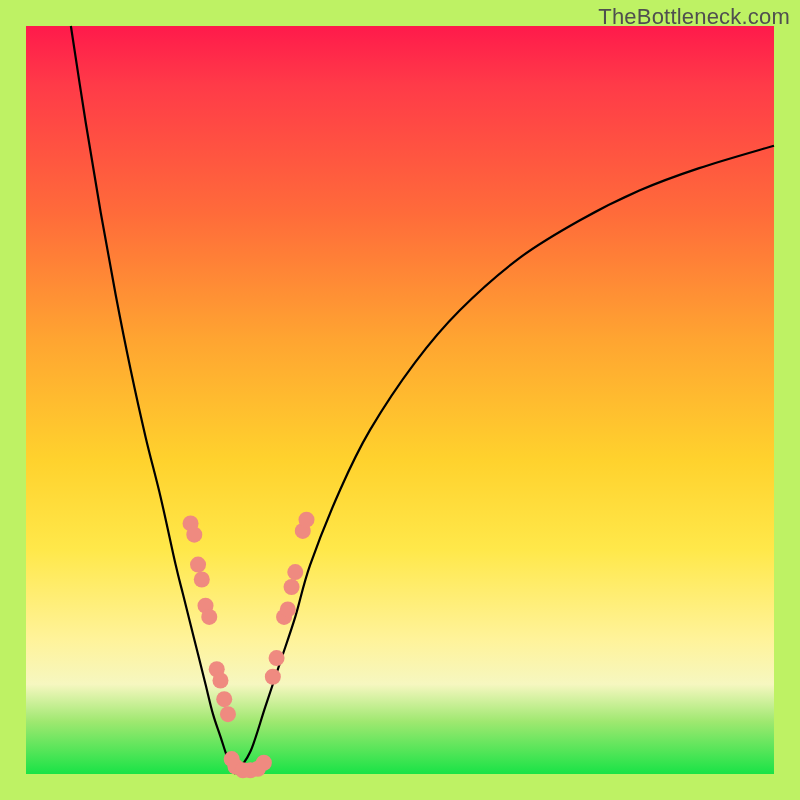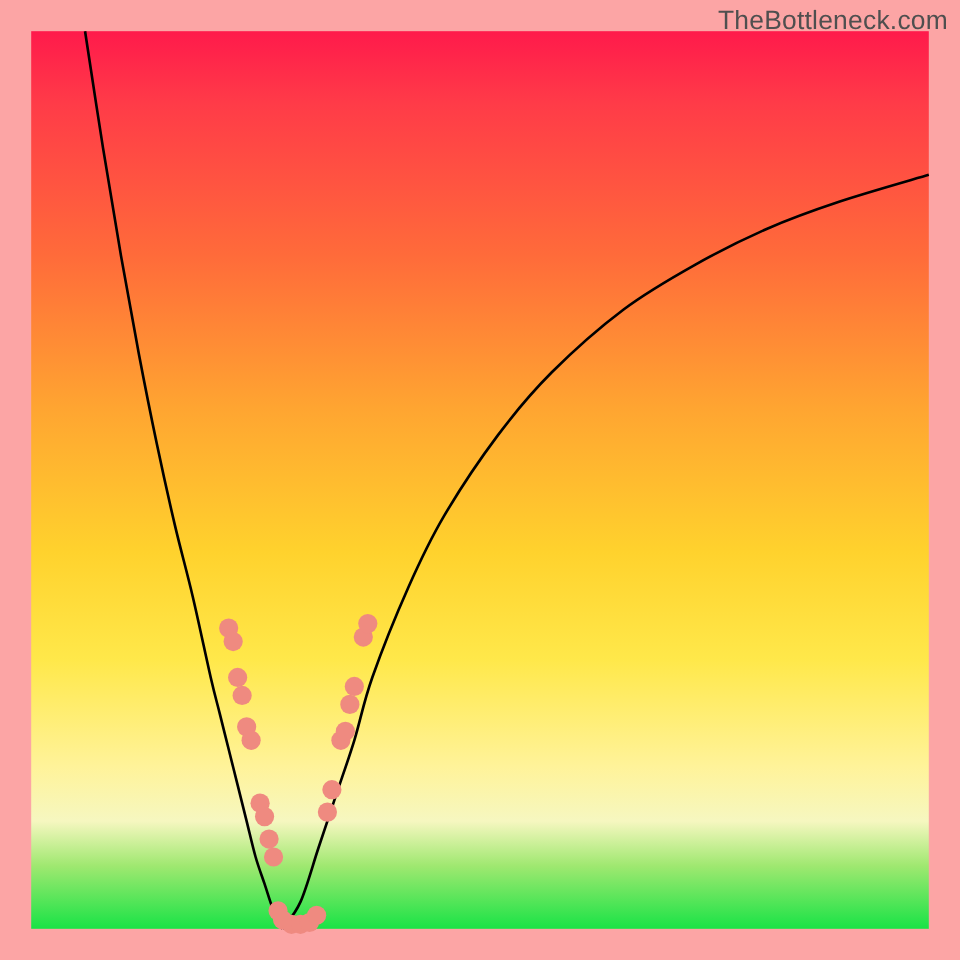--- a/index.html
+++ b/index.html
@@ -10,21 +10,21 @@
     overflow: hidden;
     background: #000;
     font-family: Arial, Helvetica, sans-serif;
   }
   .frame {
     position: absolute;
     left: 0;
     top: 0;
     width: 800px;
     height: 800px;
-    background: #fca5a5;
+    background: #bef264;
   }
   .plot-area {
     position: absolute;
     left: 26px;
     top: 26px;
     width: 748px;
     height: 748px;
     
     background: linear-gradient(
       to bottom,

